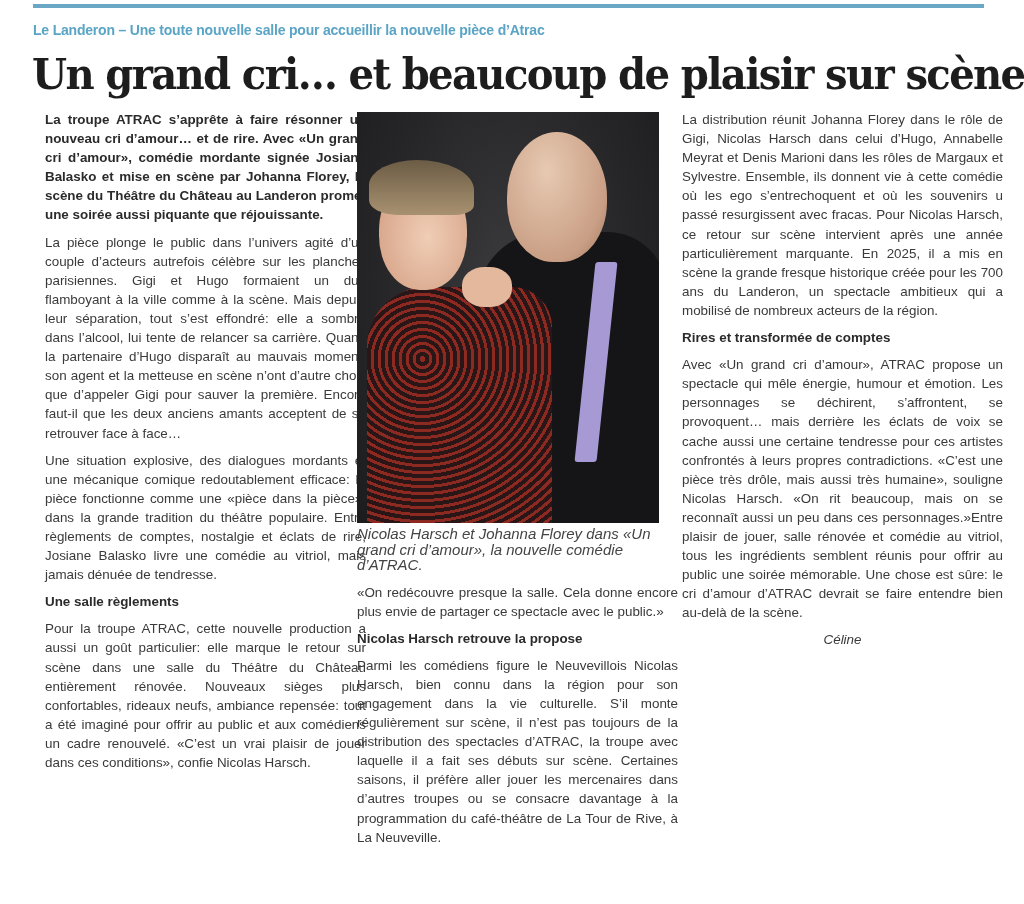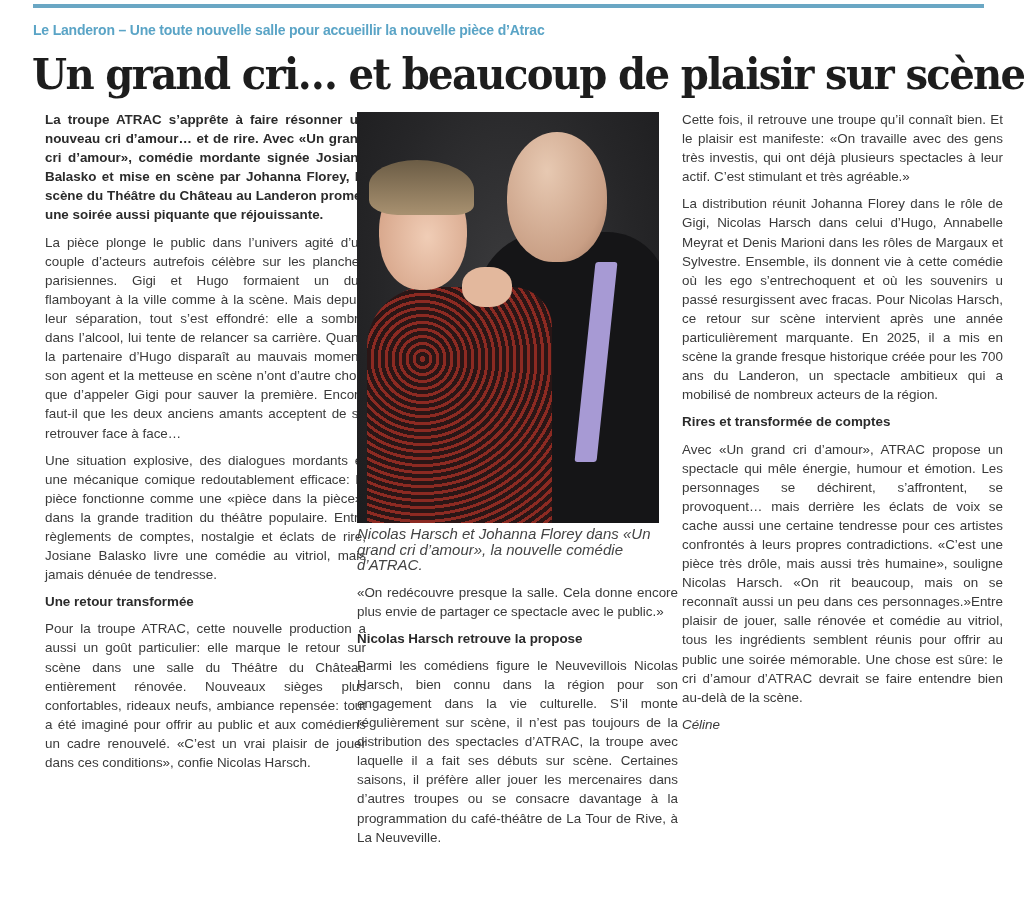--- a/index.html
+++ b/index.html
@@ -16,36 +16,36 @@
     .col p { margin: 0 0 8px 0; text-align: justify; hyphens: manual; }
     .col1 { left: 33px; margin-left: 12px; }
     .col2 { left: 357px; top: 112px; }
     .col3 { left: 682px; }
     .lead { font-weight: bold; color: #2b2b2b; }
     .subhead { font-weight: bold; color: #2b2b2b; margin: 2px 0 8px 0 !important; text-align: left !important; }
     .photo { width: 302px; height: 411px; position: relative; overflow: hidden;
              background: radial-gradient(ellipse at 50% 40%, #3a3a3c 0%, #262628 60%, #1c1c1e 100%); }
     .caption { font-style: italic; font-size: 15px; line-height: 15.5px; color: #444;
                margin: 3px 0 10px 0; width: 302px; }
-    .signature { text-align: left; font-style: italic; margin-top: 4px; }
+    .signature { text-align: center; font-style: italic; margin-top: 4px; }
     
     .fig { position: absolute; }
   </style>
 </head>
 <body>
 
 <div class="top-rule"></div>
 <div class="kicker">Le Landeron – Une toute nouvelle salle pour accueillir la nouvelle pièce d’Atrac</div>
 <h1 class="headline">Un grand cri… et beaucoup de plaisir sur scène</h1>
 
 <div class="col col1">
   <p class="lead">La troupe ATRAC s’apprête à faire résonner un nouveau cri d’amour… et de rire. Avec «Un grand cri d’amour», comédie mordante signée Josiane Balasko et mise en scène par Johanna Florey, la scène du Théâtre du Château au Landeron promet une soirée aussi piquante que réjouissante.</p>
   <p>La pièce plonge le public dans l’univers agité d’un couple d’acteurs autrefois célèbre sur les planches parisiennes. Gigi et Hugo formaient un duo flamboyant à la ville comme à la scène. Mais depuis leur séparation, tout s’est effondré: elle a sombré dans l’alcool, lui tente de relancer sa carrière. Quand la partenaire d’Hugo disparaît au mauvais moment, son agent et la metteuse en scène n’ont d’autre choix que d’appeler Gigi pour sauver la première. Encore faut-il que les deux anciens amants acceptent de se retrouver face à face…</p>
   <p>Une situation explosive, des dialogues mordants et une mécanique comique redoutablement efficace: la pièce fonctionne comme une «pièce dans la pièce», dans la grande tradition du théâtre populaire. Entre règlements de comptes, nostalgie et éclats de rire, Josiane Balasko livre une comédie au vitriol, mais jamais dénuée de tendresse.</p>
-  <p class="subhead">Une retour transformée</p>
+  <p class="subhead">Une salle règlements</p>
   <p>Pour la troupe ATRAC, cette nouvelle production a aussi un goût particulier: elle marque le retour sur scène dans une salle du Théâtre du Château entièrement rénovée. Nouveaux sièges plus confortables, rideaux neufs, ambiance repensée: tout a été imaginé pour offrir au public et aux comédiens un cadre renouvelé. «C’est un vrai plaisir de jouer dans ces conditions», confie Nicolas Harsch.</p>
 </div>
 
 <div class="col col2">
   <div class="photo" role="img" aria-label="Nicolas Harsch et Johanna Florey posant devant un fond sombre">
 
     <div class="fig" style="left:120px; top:120px; width:190px; height:300px; background:#151517; border-radius:70px 60px 0 0;"></div>
     <div class="fig" style="left:228px; top:150px; width:22px; height:200px; background:#a79ad4; transform:skewX(-6deg); border-radius:3px;"></div>
     <div class="fig" style="left:150px; top:20px; width:100px; height:130px; background:radial-gradient(ellipse at 40% 30%, #e7c9b2 0%, #c99f85 70%, #9f7660 100%); border-radius:50% 50% 46% 46%;"></div>
     <div class="fig" style="left:10px; top:175px; width:185px; height:240px; background:repeating-radial-gradient(circle at 30% 30%, #8c2a22 0 3px, #2a1616 3px 7px); border-radius:60px 40px 0 0;"></div>
@@ -53,18 +53,17 @@
     <div class="fig" style="left:12px; top:48px; width:105px; height:55px; background:linear-gradient(180deg,#6b5c45,#a89170); border-radius:50% 60% 20% 30%;"></div>
     <div class="fig" style="left:105px; top:155px; width:50px; height:40px; background:#e3b89d; border-radius:45%;"></div>
   </div>
   <div class="caption">Nicolas Harsch et Johanna Florey dans «Un grand cri d’amour», la nouvelle comédie d’ATRAC.</div>
   <p>«On redécouvre presque la salle. Cela donne encore plus envie de partager ce spectacle avec le public.»</p>
   <p class="subhead">Nicolas Harsch retrouve la propose</p>
   <p>Parmi les comédiens figure le Neuvevillois Nicolas Harsch, bien connu dans la région pour son engagement dans la vie culturelle. S’il monte régulièrement sur scène, il n’est pas toujours de la distribution des spectacles d’ATRAC, la troupe avec laquelle il a fait ses débuts sur scène. Certaines saisons, il préfère aller jouer les mercenaires dans d’autres troupes ou se consacre davantage à la programmation du café-théâtre de La Tour de Rive, à La Neuveville.</p>
 </div>
 
 <div class="col col3">
-  <p>Cette fois, il retrouve une troupe qu’il connaît bien. Et le plaisir est manifeste: «On travaille avec des gens très investis, qui ont déjà plusieurs spectacles à leur actif. C’est stimulant et très agréable.»</p>
   <p>La distribution réunit Johanna Florey dans le rôle de Gigi, Nicolas Harsch dans celui d’Hugo, Annabelle Meyrat et Denis Marioni dans les rôles de Margaux et Sylvestre.  Ensemble, ils donnent vie à cette comédie où les ego s’entrechoquent et où les souvenirs u passé resurgissent avec fracas. Pour Nicolas Harsch, ce retour sur scène intervient après une année particulièrement marquante. En 2025, il a mis en scène la grande fresque historique créée pour les 700 ans du Landeron, un spectacle ambitieux qui a mobilisé de nombreux acteurs de la région.</p>
   <p class="subhead">Rires et transformée de comptes</p>
   <p>Avec «Un grand cri d’amour», ATRAC propose un spectacle qui mêle énergie, humour et émotion. Les personnages se déchirent, s’affrontent, se provoquent… mais derrière les éclats de voix se cache aussi une certaine tendresse pour ces artistes confrontés à leurs propres contradictions. «C’est une pièce très drôle, mais aussi très humaine», souligne Nicolas Harsch. «On rit beaucoup, mais on se reconnaît aussi un peu dans ces personnages.»Entre plaisir de jouer, salle rénovée et comédie au vitriol, tous les ingrédients semblent réunis pour offrir au public une soirée mémorable. Une chose est sûre: le cri d’amour d’ATRAC devrait se faire entendre bien au-delà de la scène.</p>
   <div class="signature">Céline</div>
 </div>
 
 </body></html>

